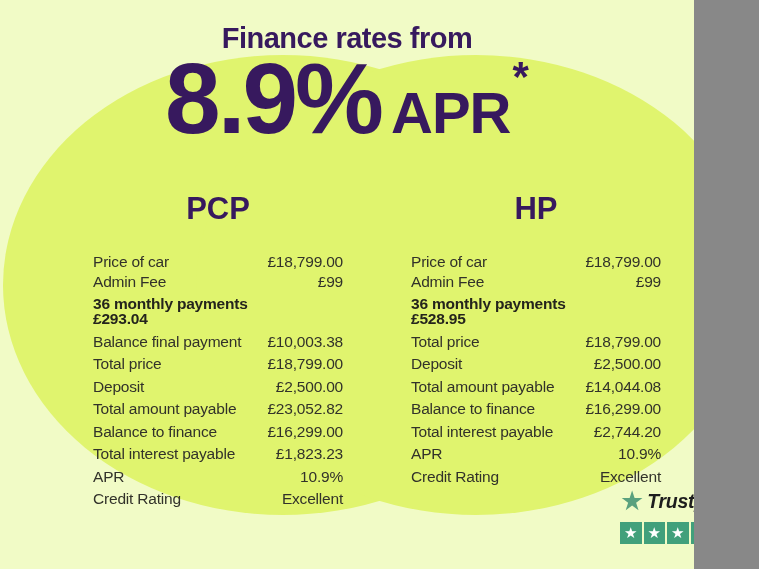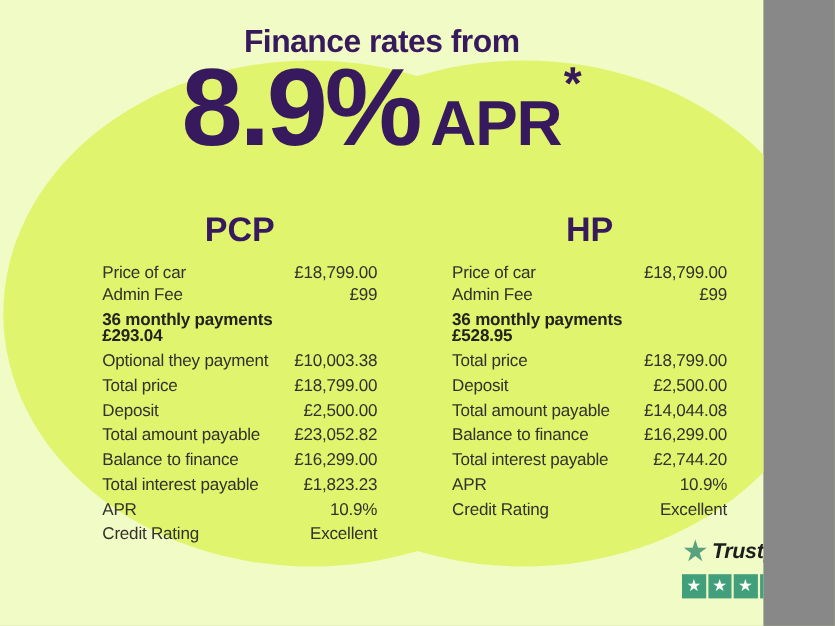--- a/index.html
+++ b/index.html
@@ -36,21 +36,21 @@
   .rate-apr  { font-size: 58px;  font-weight: 800; letter-spacing: -1px; margin-left: 10px; }
   .rate-star { font-size: 42px;  font-weight: 800; position: relative; top: -42px; margin-left: 2px; }
 
   .plan-col { position: absolute; top: 192px; width: 250px; }
   .plan-col--pcp { left: 93px; }
   .plan-col--hp  { left: 411px; }
   .plan-name {
     text-align: center;
     font-size: 31px; font-weight: 800; line-height: 34px;
     color: #37195e;
-    margin-bottom: 15px;
+    margin-bottom: 28px;
   }
   .row {
     display: flex; justify-content: space-between;
     font-size: 15.5px; line-height: 15px;
     color: #32322a;
     margin-bottom: 7.5px;
     letter-spacing: -0.2px;
   }
   .row--tight { margin-top: -3px; }
   .row--bold  { font-weight: 700; color: #24241c; flex-direction: column; }
@@ -99,21 +99,21 @@
           </div>
           <div class="row row--tight">
             <span>Admin Fee</span>
             <span>£99</span>
           </div>
           <div class="row row--bold">
             <span>36 monthly payments</span>
             <span>£293.04</span>
           </div>
           <div class="row">
-            <span>Optional they payment</span>
+            <span>Balance final payment</span>
             <span>£10,003.38</span>
           </div>
           <div class="row">
             <span>Total price</span>
             <span>£18,799.00</span>
           </div>
           <div class="row">
             <span>Deposit</span>
             <span>£2,500.00</span>
           </div>

